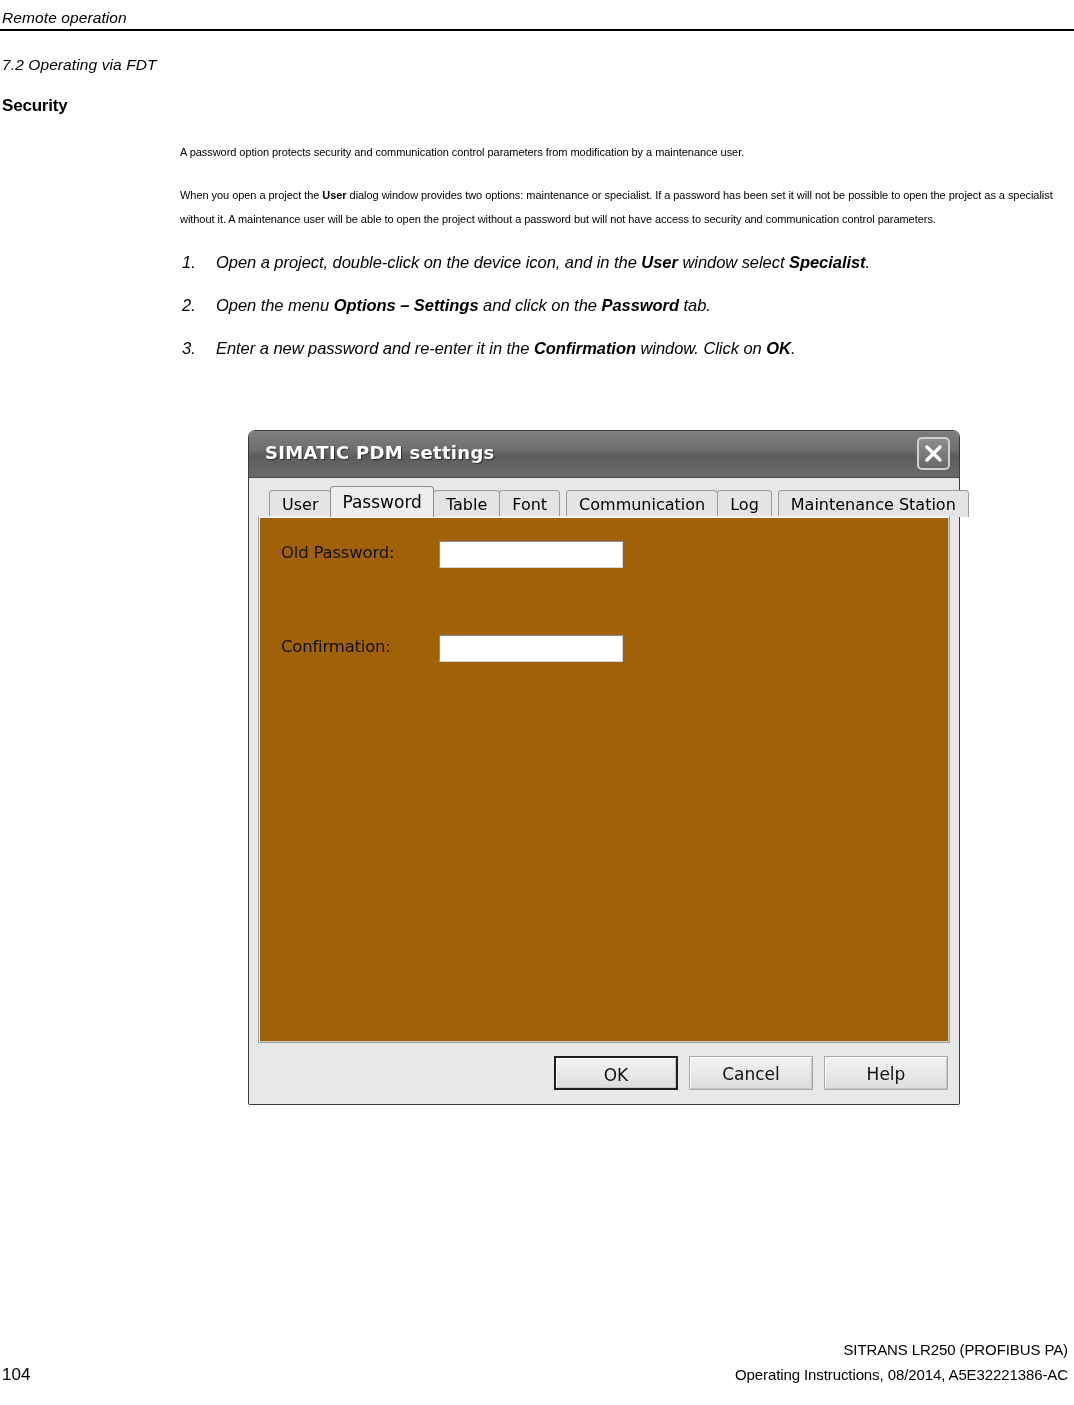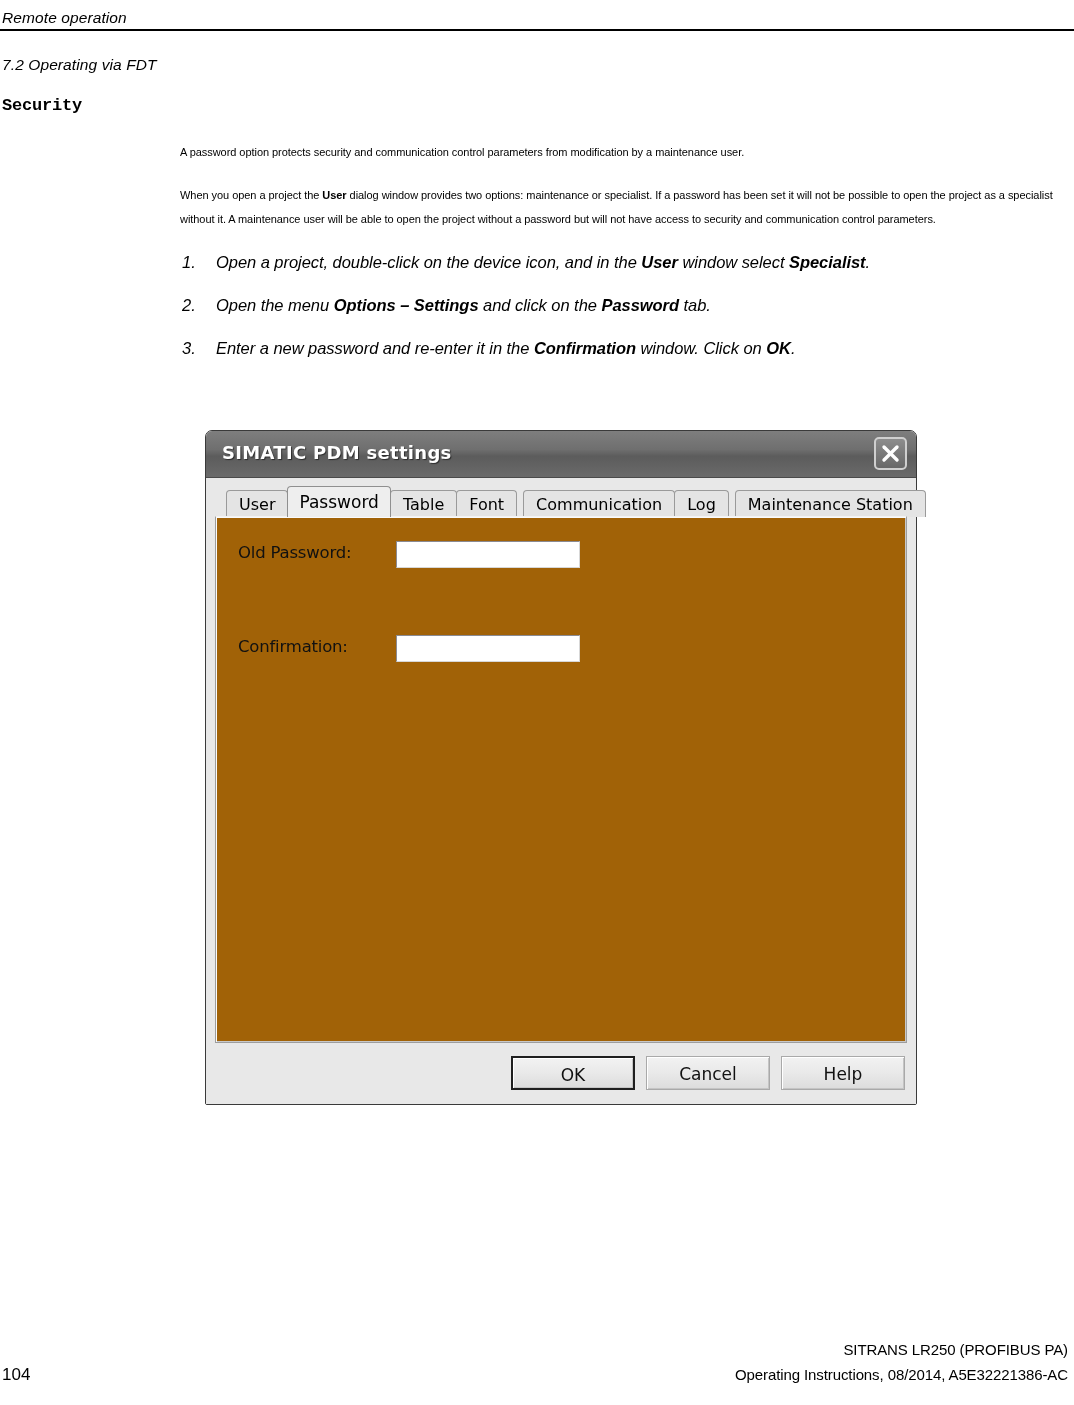--- a/index.html
+++ b/index.html
@@ -51,21 +51,20 @@
     top: 96px;
     width: 1074px;
   }
   .section-title {
     position: absolute;
     left: 2px;
     top: 0;
     font-size: 17px;
     font-weight: bold;
     letter-spacing: -0.2px;
-    font-family: Liberation Mono, monospace;
   }
   .body-col {
     position: absolute;
     left: 180px;
     top: 44px;
     width: 876px;
   }
   .para {
     font-size: 11px;
     line-height: 24.5px;
@@ -105,20 +104,21 @@
     top: 430px;
   }
   .dialog {
     width: 712px;
     position: relative;
     background: #e8e8e8;
     border: 1px solid #3a3a3a;
     border-radius: 7px 7px 2px 2px;
     box-sizing: border-box;
     font-family: "DejaVu Sans", sans-serif;
+    margin-left: 43px;
   }
   .titlebar {
     height: 46px;
     border-radius: 6px 6px 0 0;
     background: linear-gradient(to bottom, #7e7e7e 0%, #6f6f6f 40%, #5c5c5c 55%, #6a6a6a 100%);
     position: relative;
     border-bottom: 1px solid #4a4a4a;
   }
   .titlebar-text {
     position: absolute;

